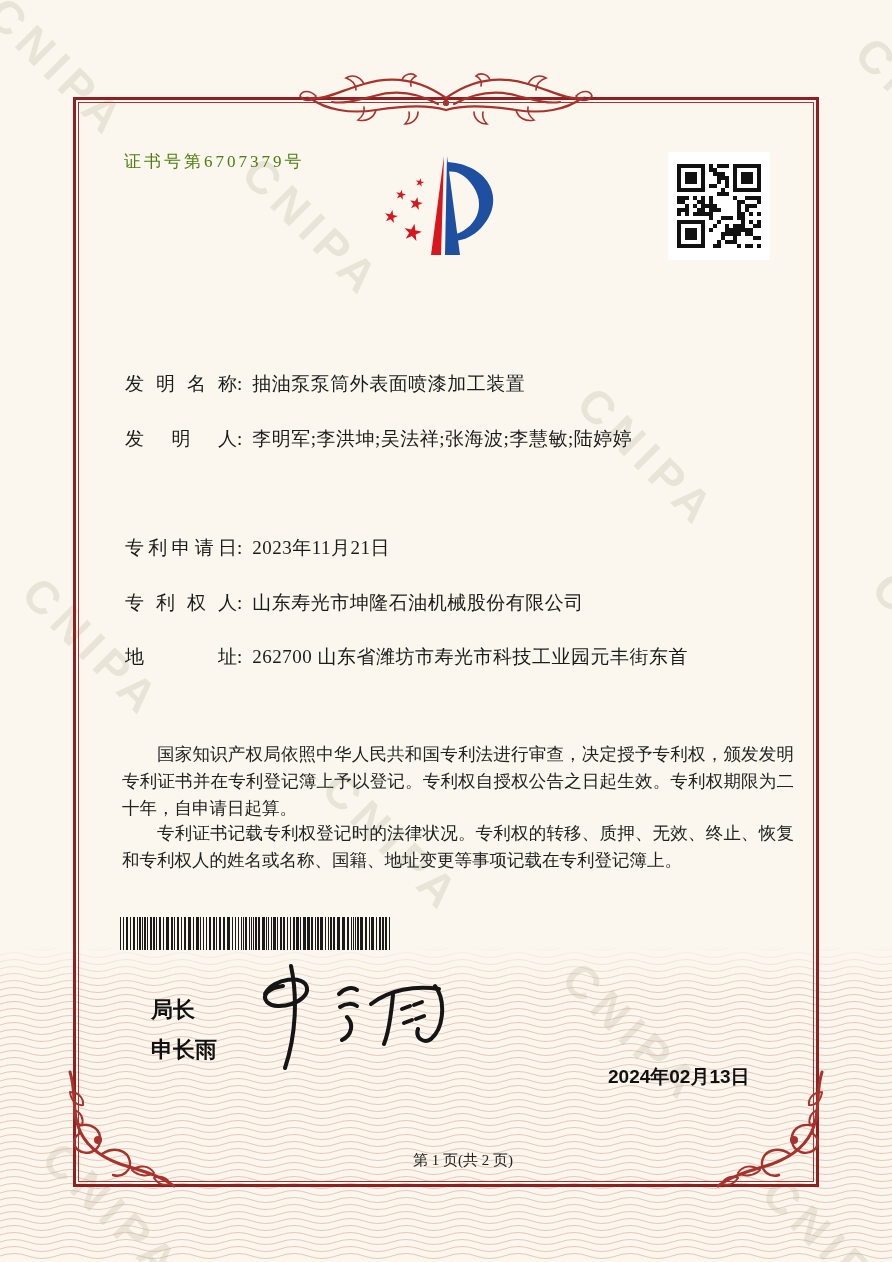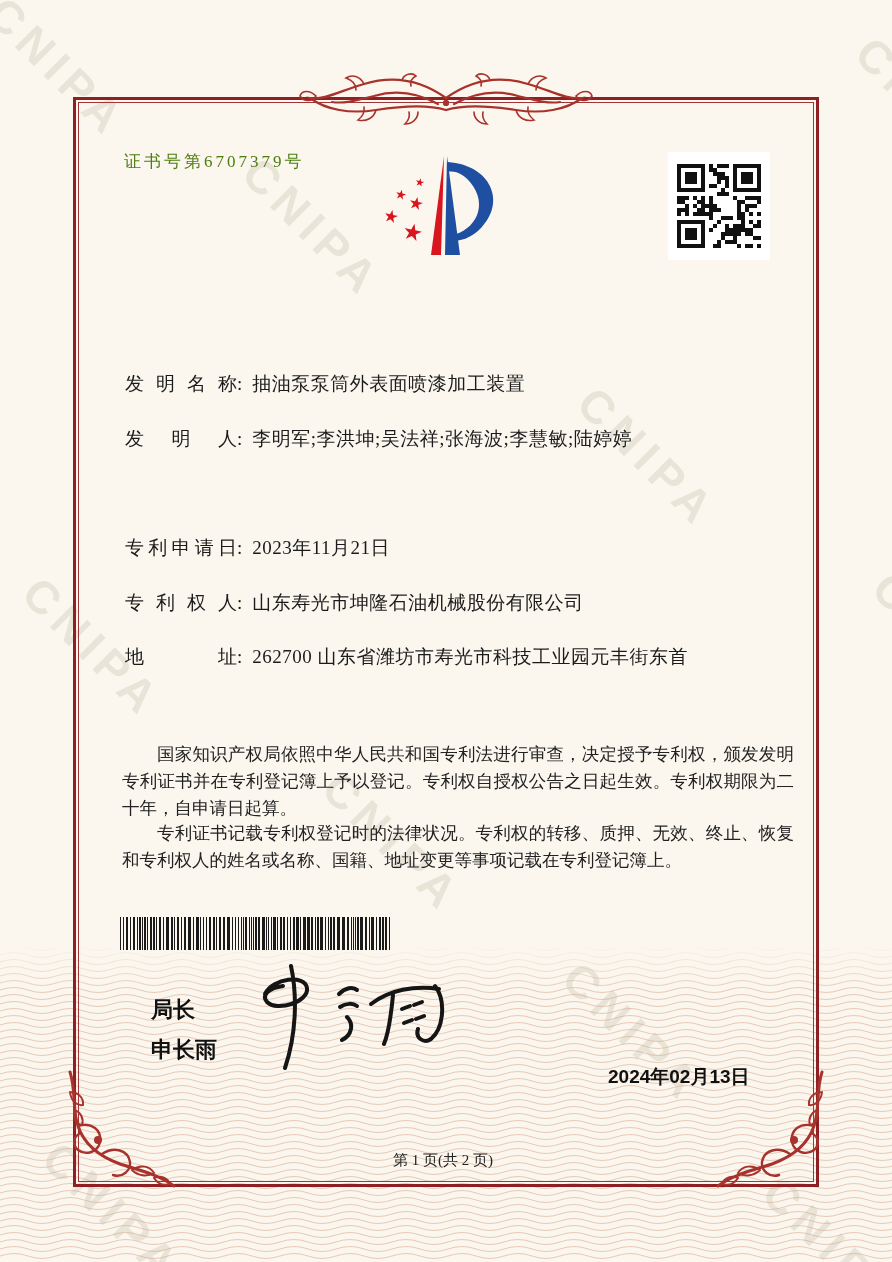--- a/index.html
+++ b/index.html
@@ -48,21 +48,21 @@
 
   
   .heiline{position:absolute;left:127px;font-family:"Liberation Sans",sans-serif;
            font-weight:bold;font-size:22px;color:#111;margin-left:24px;}
   #sign{position:absolute;left:243px;top:960px;}
   #grant-date-bottom{position:absolute;left:608px;top:1064px;
            font-family:"Liberation Sans",sans-serif;font-weight:600;font-size:19px;color:#111;}
 
   
   #page-info{position:absolute;left:73px;top:1151px;width:740px;text-align:center;
-             font-size:15px;color:#222;}
+             font-size:15px;color:#222;padding-left:20px;}
   #cont-note{position:absolute;left:332px;top:1191px;width:230px;height:42px;
              background:#fffdf6;text-align:center;line-height:42px;font-size:17px;color:#333;}
 </style>
 </head>
 <body>
 
 <div id="page">
 
   <div id="wm-layer">
       <div class="wm" style="left: -30px; top: 40px;">CNIPA</div>

